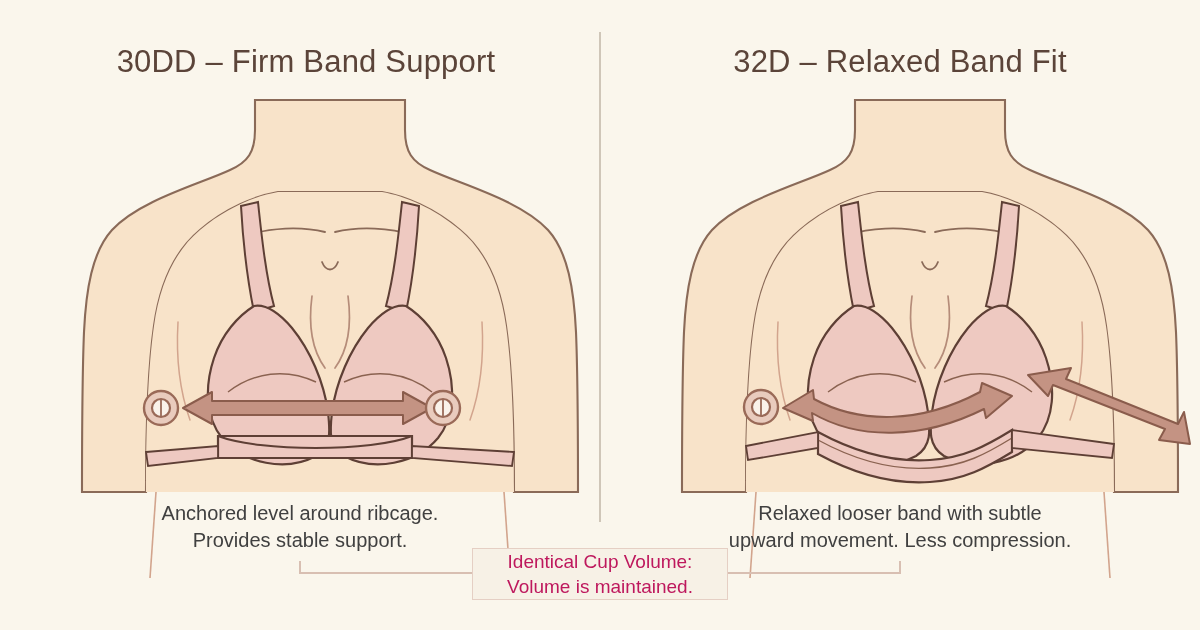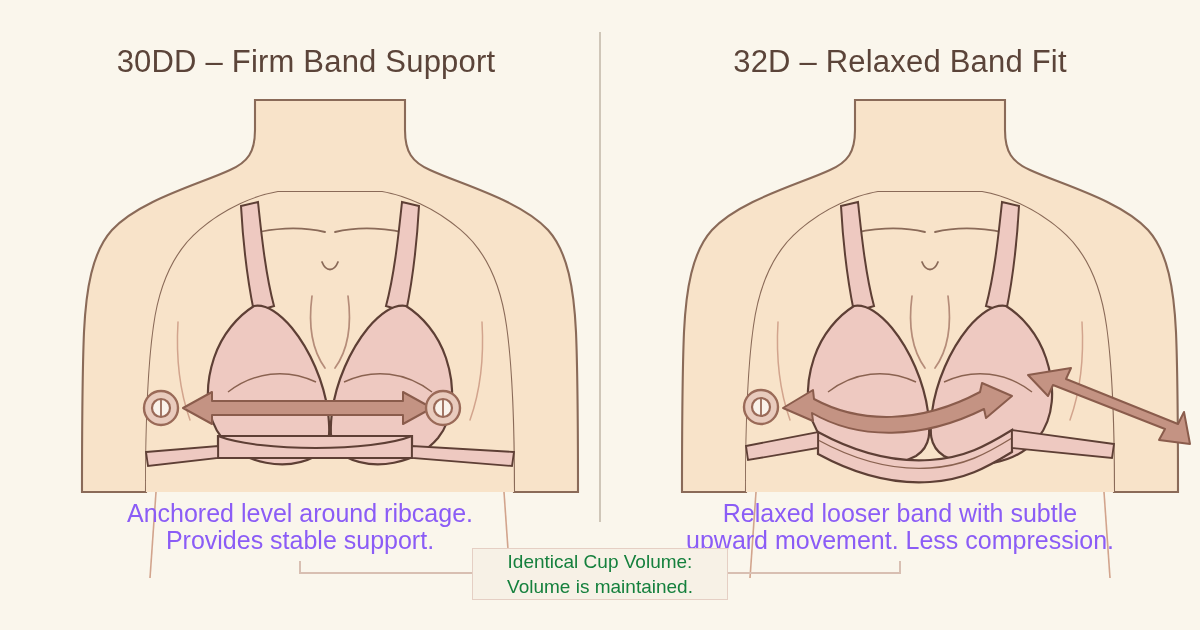--- a/index.html
+++ b/index.html
@@ -18,39 +18,39 @@
     letter-spacing:0.2px;
     color:#5b4439;
     white-space:nowrap;
     text-align:center;
   }
   #title-left{left:0;top:44px;width:600px;padding-left:6px;}
   #title-right{left:600px;top:44px;width:600px;}
 
   .caption{
     position:absolute;
-    font-size:25px;
+    font-size:20px;
     line-height:27px;
-    color:#8b5cf6;
+    color:#404040;
     text-align:center;
     white-space:pre-line;
   }
   #caption-left{left:10px;top:500px;width:580px;}
   #caption-right{left:610px;top:500px;width:580px;}
 
   #callout{
     position:absolute;
     left:472px;top:548px;width:256px;height:52px;
     background:#f7f1e6;
     border:1.4px solid #e5cfc4;
     box-sizing:border-box;
     display:flex;align-items:center;justify-content:center;
   }
   #callout-text{
-    font-size:19px;line-height:25px;color:#15803d;
+    font-size:19px;line-height:25px;color:#be185d;
     text-align:center;white-space:pre-line;
   }
 </style>
 </head>
 <body>
 
 <div id="stage">
 
   <svg width="1200" height="630" viewBox="0 0 1200 630">
     <defs>

